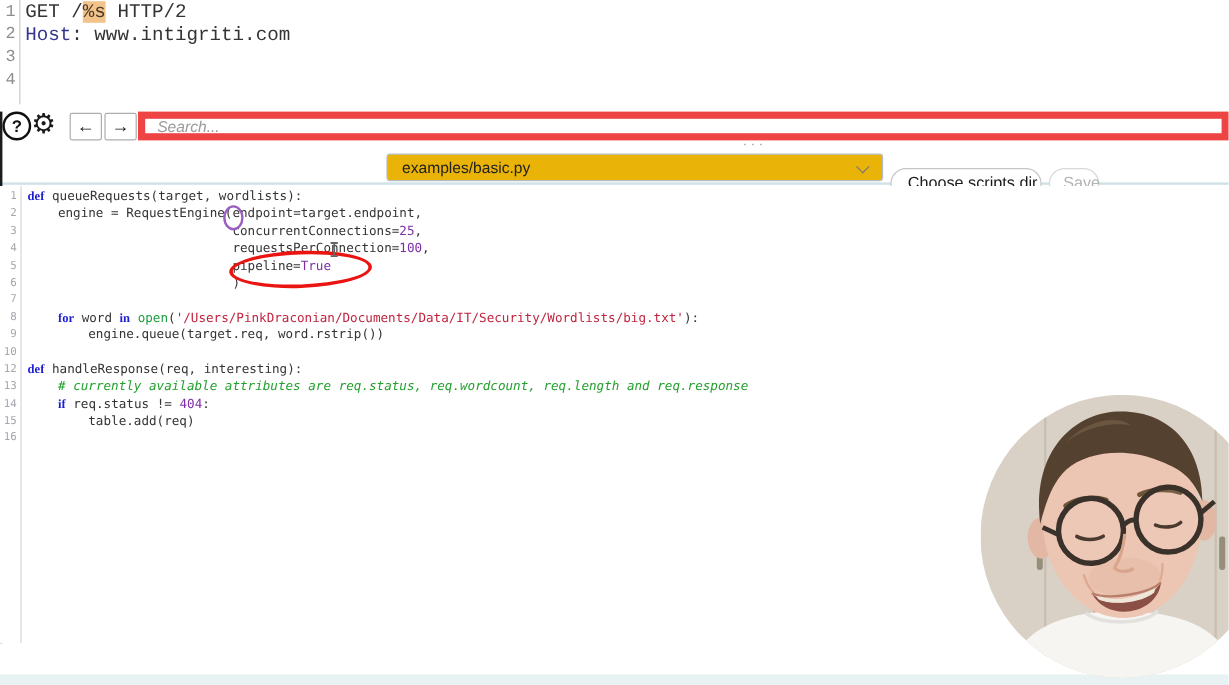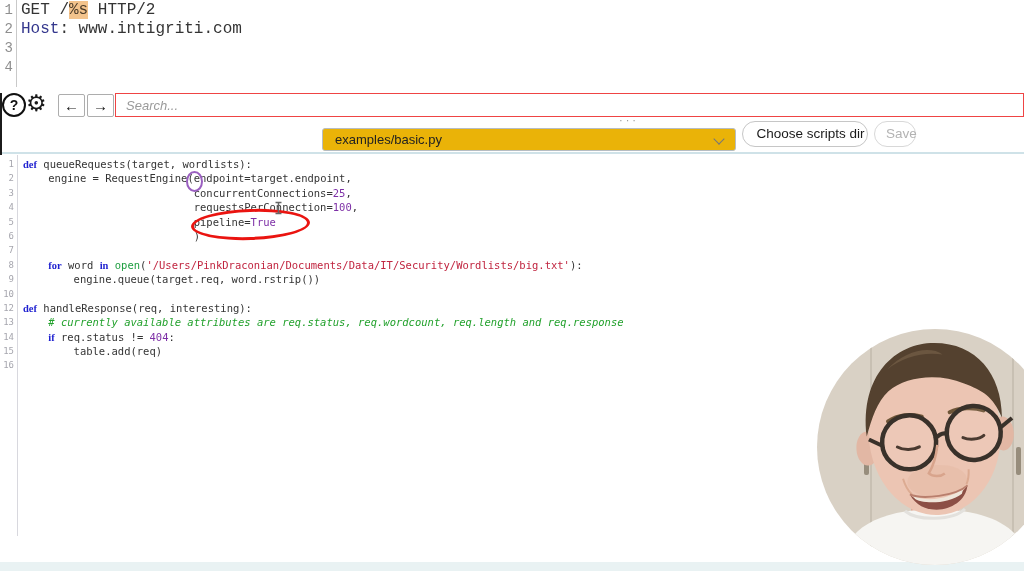--- a/index.html
+++ b/index.html
@@ -21,36 +21,36 @@
   .c-hdr{color:#34378d;}
   .c-mark{background:#f3c38c;color:#4a3a28;}
 
   
   .help-btn{position:absolute;left:2px;top:93px;width:20px;height:20px;border:2px solid #101010;
     border-radius:50%;text-align:center;line-height:20px;font-weight:bold;font-size:14px;color:#101010;background:#fff;}
   .gear-btn{position:absolute;left:26px;top:90px;font-size:23px;color:#1a1a1a;line-height:27px;}
   .nav-btn{position:absolute;top:94px;width:27px;height:23px;border:1px solid #adadad;border-radius:2px;
     background:#fff;text-align:center;line-height:22px;font-size:15px;color:#111;box-sizing:border-box;}
   .nav-back{left:58px;} .nav-fwd{left:87px;}
-  .search-input{position:absolute;left:115px;top:93px;width:909px;height:24px;border:1px solid #ef4444;
+  .search-input{position:absolute;left:115px;top:93px;width:909px;height:24px;border:6px solid #ef4444;
     box-sizing:border-box;padding:0 10px;font-family:"Liberation Sans",sans-serif;font-size:13px;
     font-style:italic;color:#404040;background:#fff;outline:none;}
   .search-input::placeholder{color:#9a9a9a;font-style:italic;}
 
   
   .scripts-bar{position:absolute;left:0;top:118px;width:100%;height:36px;background:#fff;
     border-bottom:2px solid #cfe2e8;box-sizing:border-box;}
   .splitter{position:absolute;left:594px;top:-4px;width:70px;text-align:center;color:#9a9a9a;
     font-size:11px;letter-spacing:3px;}
   .script-select{position:absolute;left:322px;top:10px;width:414px;height:23px;border:1px solid #b7bdc2;
     border-radius:3px;background:#eab308;box-sizing:border-box;font-size:13px;line-height:21px;
     padding-left:12px;color:#222;}
   .chevron{position:absolute;right:12px;top:6px;width:7px;height:7px;border-right:1.5px solid #777;
     border-bottom:1.5px solid #777;transform:rotate(45deg);}
-  .bar-btn{position:absolute;top:3px;height:26px;border:1px solid #c6c6c6;border-radius:13px;background:#fff;
+  .bar-btn{position:absolute;top:22px;height:26px;border:1px solid #c6c6c6;border-radius:13px;background:#fff;
     box-sizing:border-box;text-align:center;line-height:24px;font-size:13.5px;color:#1a1a1a;padding-left:11px;}
   .choose-btn{left:742px;width:126px;}
   .save-btn{left:874px;width:42px;border-color:#d8d8d8;color:#b3b3b3;}
 
   .left-black-line{position:absolute;left:0;top:93px;width:2px;height:443px;background:#1b1b1b;}
 
   
   .code-panel{position:absolute;left:0;top:155px;width:100%;height:381px;
     font-family:"DejaVu Sans Mono",monospace;font-size:10.5px;padding-top:2px;box-sizing:border-box;background:#fff;}
   .code-panel .ed-line{height:14.4px;line-height:14.4px;}

